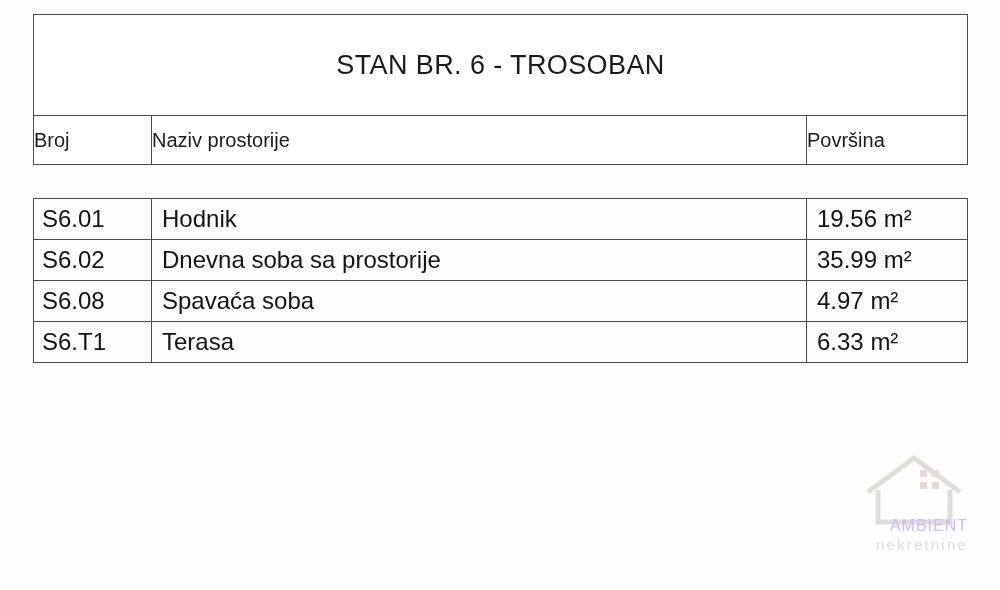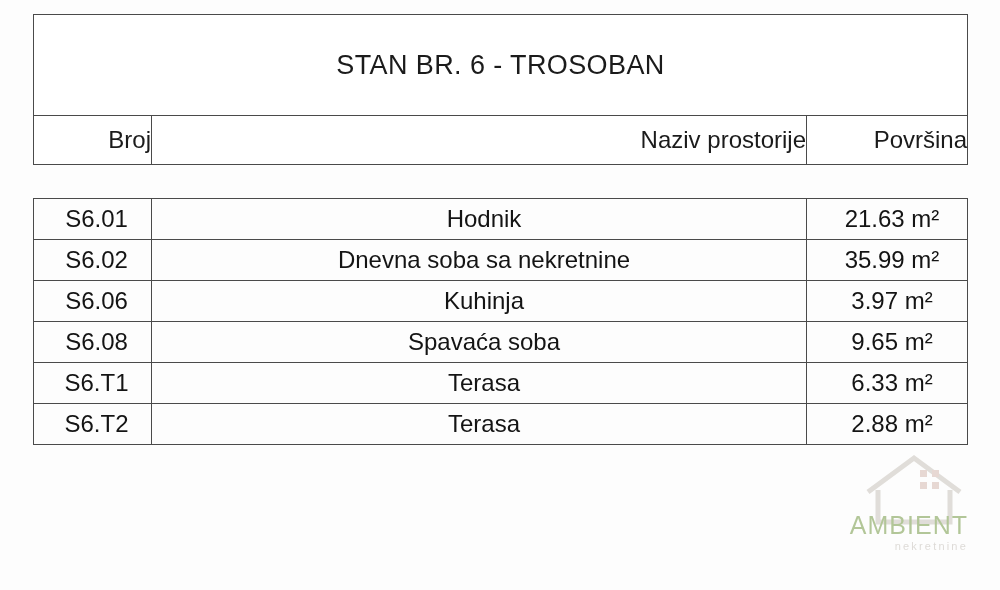--- a/index.html
+++ b/index.html
@@ -43,22 +43,22 @@
     font-size: 27px;
     color: #1b1b1b;
     letter-spacing: 0.4px;
   }
   .col-broj   { width: 118px; }
   .col-naziv  { width: 655px; }
   .col-povrs  { width: 161px; }
 
   .head-cell {
     height: 48px;
-    text-align: right;
-    font-size: 24px;
+    text-align: left;
+    font-size: 20px;
     color: #1b1b1b;
   }
 
   
   .body-table {
     position: absolute;
     left: 33px;
     top: 198px;
     width: 934px;
     border-collapse: collapse;
@@ -67,21 +67,20 @@
   .body-table td {
     border: 1px solid #4a4a4a;
     background: transparent;
     height: 40px;
     font-size: 24px;
     color: #141414;
     padding: 0 0 0 10px;
     vertical-align: middle;
     white-space: nowrap;
     overflow: hidden;
-    text-align: center;
   }
   .body-table tr td:first-child {
     padding-left: 8px;
   }
   .cell-broj  { width: 118px; }
   .cell-naziv { width: 655px; }
   .cell-povrs { width: 161px; }
 
   
   .fade {
@@ -112,26 +111,26 @@
     height: 74px;
   }
   .wm-text {
     position: absolute;
     right: 6px;
     bottom: 6px;
     text-align: right;
     line-height: 1;
   }
   .wm-main {
-    font-size: 25px;
+    font-size: 16px;
     letter-spacing: 1px;
-    color: #4d7c0f;
+    color: #8b5cf6;
   }
   .wm-sub {
-    font-size: 11px;
+    font-size: 15px;
     letter-spacing: 2.2px;
     color: #b3aca3;
     margin-top: 3px;
   }
 </style>
 </head>
 <body>
 
 <div class="page">
 
@@ -156,46 +155,36 @@
   <table class="body-table">
     <colgroup>
       <col class="cell-broj">
       <col class="cell-naziv">
       <col class="cell-povrs">
     </colgroup>
     <tbody>
       <tr>
         <td>S6.01</td>
         <td>Hodnik</td>
-        <td>21.63 m²</td>
+        <td>19.56 m²</td>
       </tr>
       <tr>
         <td>S6.02</td>
-        <td>Dnevna soba sa nekretnine</td>
+        <td>Dnevna soba sa prostorije</td>
         <td>35.99 m²</td>
-      </tr>
-      <tr>
-        <td>S6.06</td>
-        <td>Kuhinja</td>
-        <td>3.97 m²</td>
       </tr>
       <tr>
         <td>S6.08</td>
         <td>Spavaća soba</td>
-        <td>9.65 m²</td>
+        <td>4.97 m²</td>
       </tr>
       <tr>
         <td>S6.T1</td>
         <td>Terasa</td>
         <td>6.33 m²</td>
-      </tr>
-      <tr>
-        <td>S6.T2</td>
-        <td>Terasa</td>
-        <td>2.88 m²</td>
       </tr>
     </tbody>
   </table>
 
   <div class="watermark">
     <svg class="wm-house" viewBox="0 0 104 74">
       <path d="M6 40 L52 6 L98 40" fill="none" stroke="#b9b2a8" stroke-width="5"></path>
       <path d="M16 38 L16 70 L88 70 L88 38" fill="none" stroke="#b9b2a8" stroke-width="5"></path>
       <rect x="58" y="18" width="7" height="7" fill="#c9a79a"></rect>
       <rect x="70" y="18" width="7" height="7" fill="#c9a79a"></rect>

